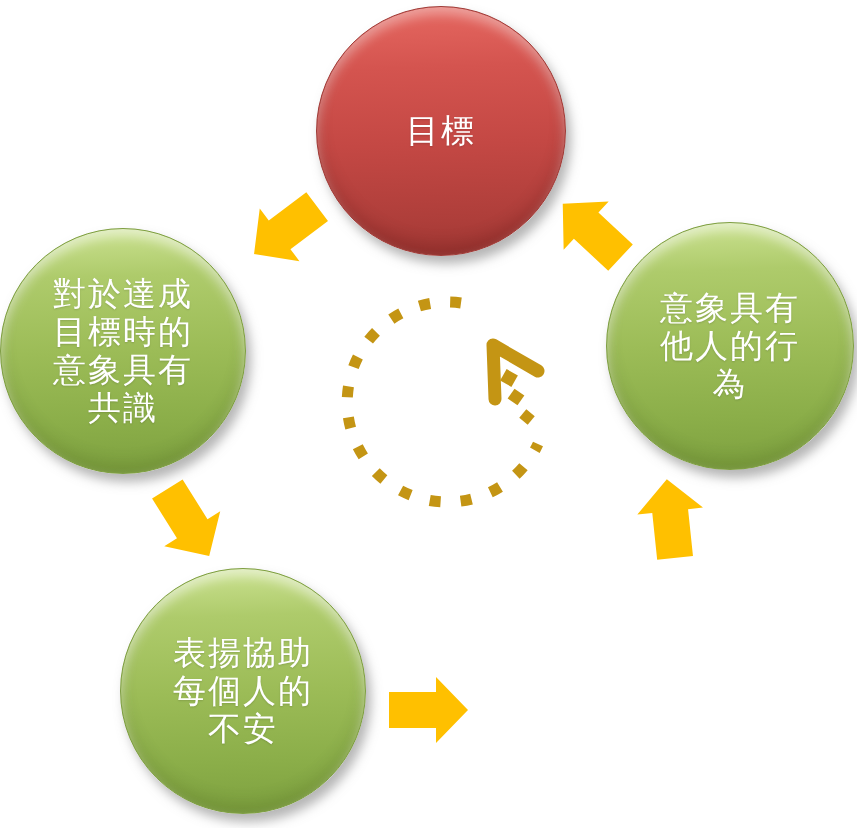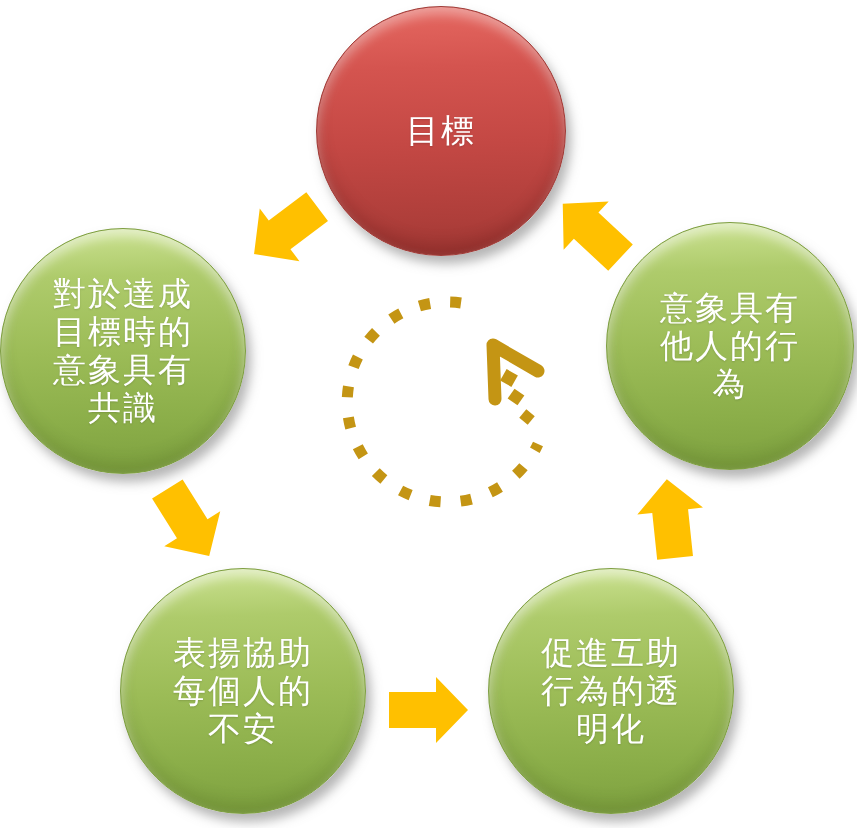--- a/index.html
+++ b/index.html
@@ -74,25 +74,20 @@
 他人的行
 為</span>
   </div>
 
   <div class="circle green" id="node-share">
     <span class="label">表揚協助
 每個人的
 不安</span>
   </div>
 
-  <div class="circle green" id="node-transparency">
-    <span class="label">促進互助
-行為的透
-明化</span>
-  </div>
 
   <svg class="flow-arrow" id="arrow-1" width="90" height="90" viewBox="-45 -45 90 90">
     <path d="M -39,-18 L 8,-18 L 8,-33 L 40,0 L 8,33 L 8,18 L -39,18 Z" fill="#FFC000" transform="rotate(143)"></path>
   </svg>
 
   <svg class="flow-arrow" id="arrow-2" width="90" height="90" viewBox="-45 -45 90 90">
     <path d="M -39,-18 L 8,-18 L 8,-33 L 40,0 L 8,33 L 8,18 L -39,18 Z" fill="#FFC000" transform="rotate(58)"></path>
   </svg>
 
   <svg class="flow-arrow" id="arrow-3" width="90" height="90" viewBox="-45 -45 90 90">

